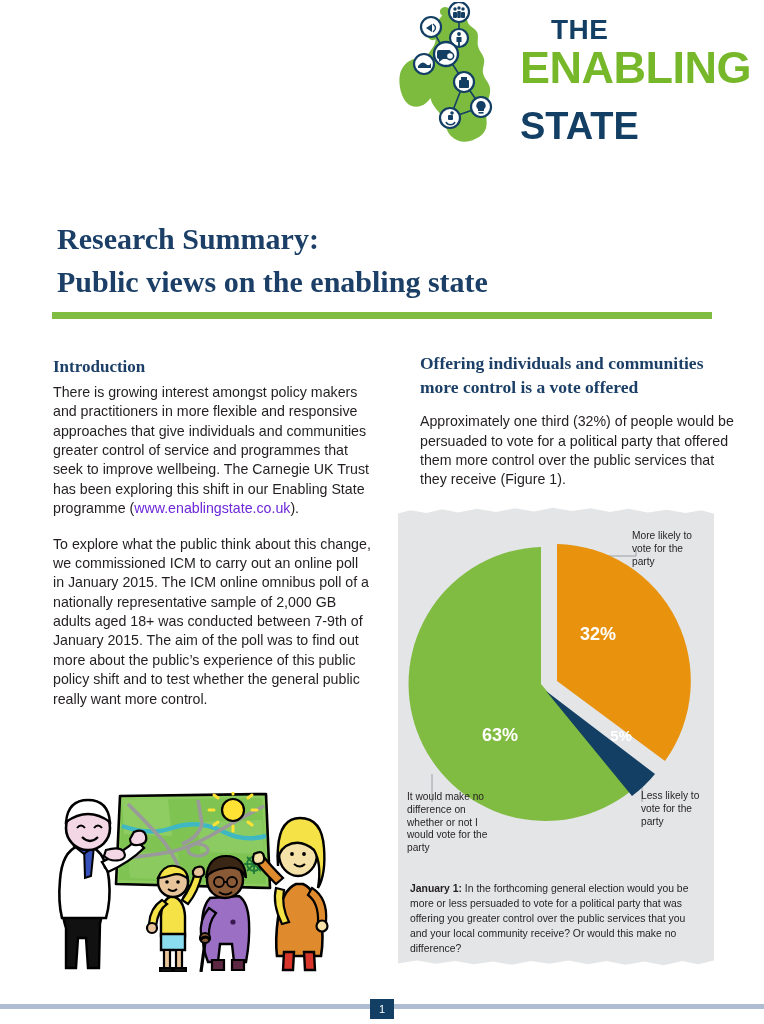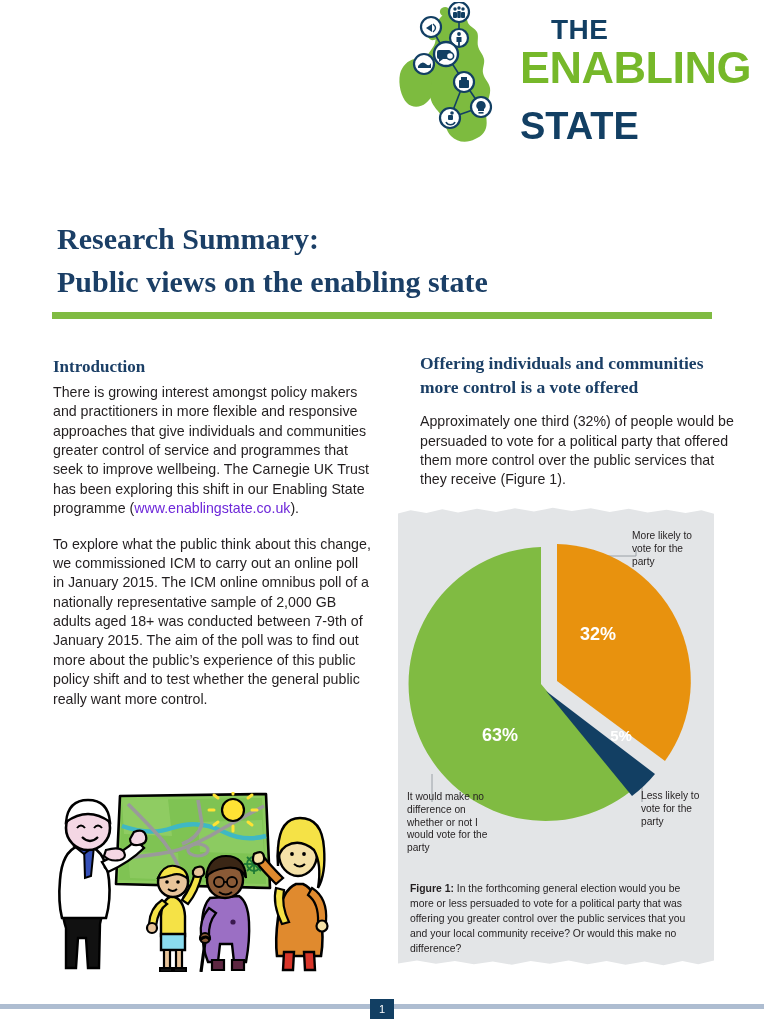--- a/index.html
+++ b/index.html
@@ -250,21 +250,21 @@
 
       <text x="200" y="134" fill="#ffffff" font-family="Liberation Sans, sans-serif" font-size="18" font-weight="bold" text-anchor="middle">32%</text>
       <text x="102" y="235" fill="#ffffff" font-family="Liberation Sans, sans-serif" font-size="18" font-weight="bold" text-anchor="middle">63%</text>
       <text x="223" y="235" fill="#ffffff" font-family="Liberation Sans, sans-serif" font-size="15" font-weight="bold" text-anchor="middle">5%</text>
     </svg>
 
     <div class="pie-label lbl-more">More likely to vote for the party</div>
     <div class="pie-label lbl-less">Less likely to vote for the party</div>
     <div class="pie-label lbl-nodiff">It would make no difference on whether or not I would vote for the party</div>
 
-    <div class="fig-caption"><b>Figure 1:</b><span> In the forthcoming general election would you be more or less persuaded to vote for a political party that was offering you greater control over the public services that you and your local community receive? Or would this make no difference?</span></div>
+    <div class="fig-caption"><b>January 1:</b><span> In the forthcoming general election would you be more or less persuaded to vote for a political party that was offering you greater control over the public services that you and your local community receive? Or would this make no difference?</span></div>
   </div>
 
   <svg class="illus" viewBox="0 0 330 180">
 
     <g>
       <path d="M72 4 L218 2 L222 96 L68 92 Z" fill="#8CCB5E" stroke="#000" stroke-width="2.6" stroke-linejoin="round"></path>
       <path d="M74 8 L214 6 L218 92 L71 88 Z" fill="#7FC353"></path>
 
       <path d="M74 8 L120 7 L124 44 L76 42 Z" fill="#95D06A" opacity="0.7"></path>
       <path d="M150 30 L214 28 L216 62 L152 60 Z" fill="#95D06A" opacity="0.6"></path>

